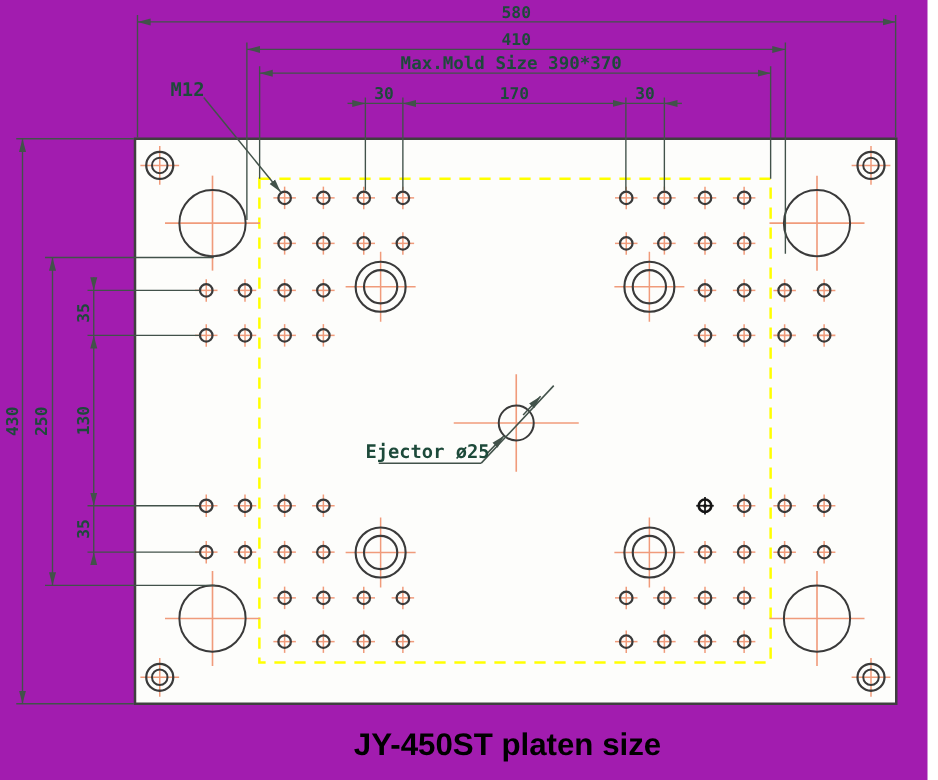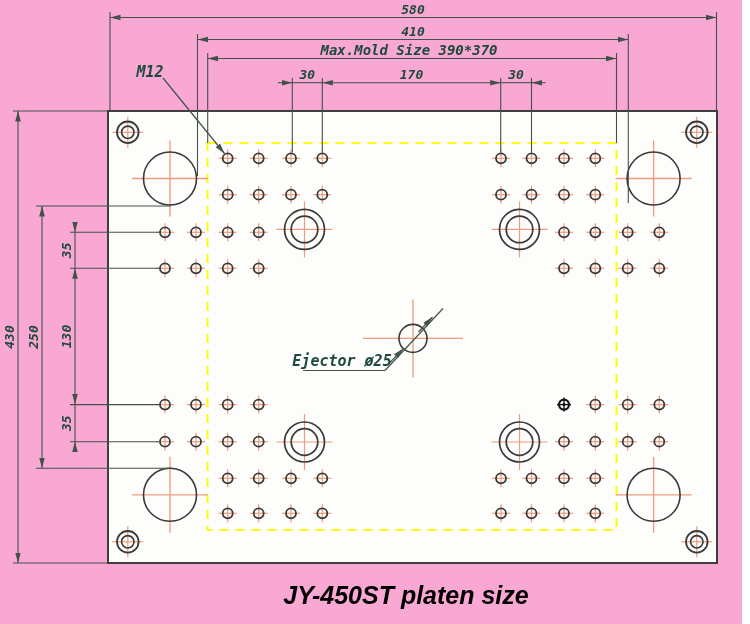--- a/index.html
+++ b/index.html
@@ -1,18 +1,18 @@
 <!DOCTYPE html>
 <html><head>
 <meta charset="utf-8">
 <style>
   html,body{margin:0;padding:0;background:#ffffff;}
   .frame{
-    position:relative;width:742px;height:624px;background:#f9a8d4;
-    font-family:"DejaVu Sans Mono", monospace;overflow:hidden;font-style:italic;
+    position:relative;width:742px;height:624px;background:#a21caf;
+    font-family:"DejaVu Sans Mono", monospace;overflow:hidden;
   }
   svg{display:block;}
   text{user-select:none;}
   .dimtxt{font-family:"DejaVu Sans Mono", monospace;font-size:13px;font-weight:bold;}
   .moldtxt{font-family:"DejaVu Sans Mono", monospace;font-size:14px;font-weight:bold;}
   .calltxt{font-family:"DejaVu Sans Mono", monospace;font-size:15px;font-weight:bold;}
   .titletxt{font-family:"Liberation Sans", sans-serif;font-size:25px;font-weight:bold;}
 </style>
 </head>
 <body>

